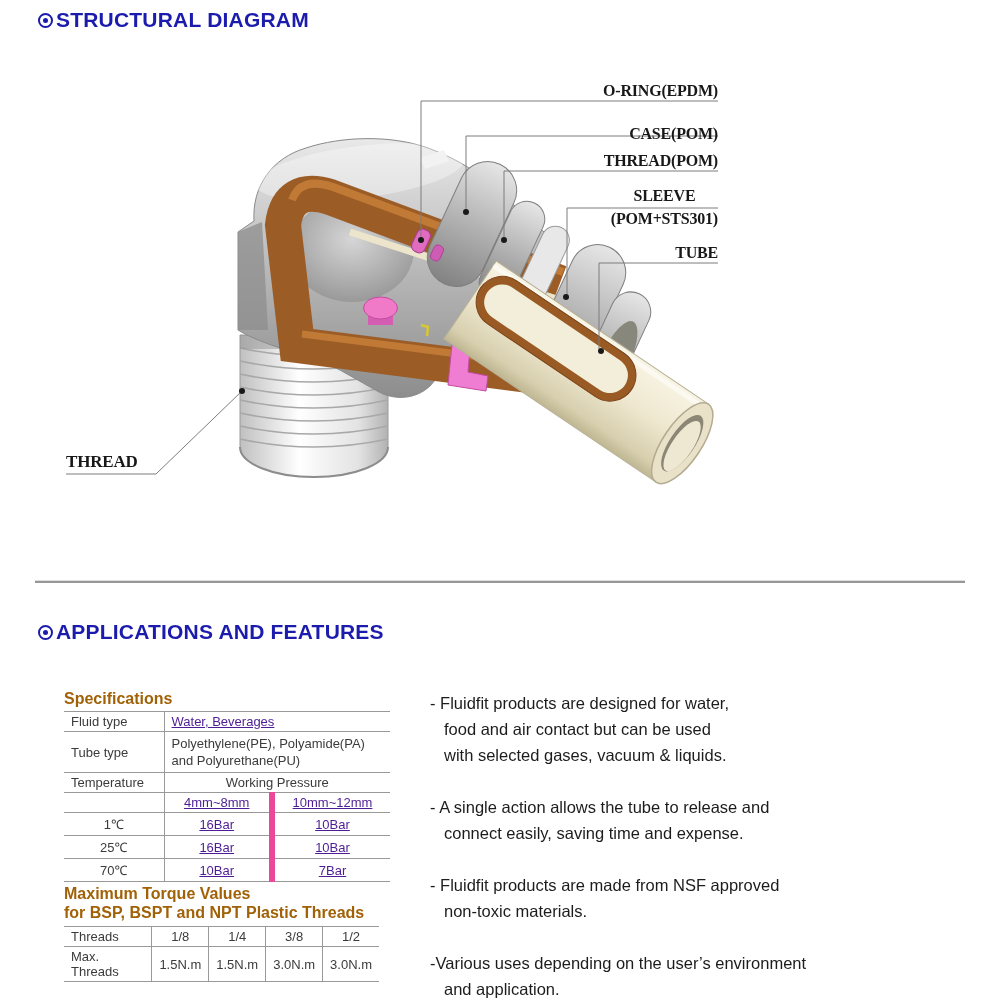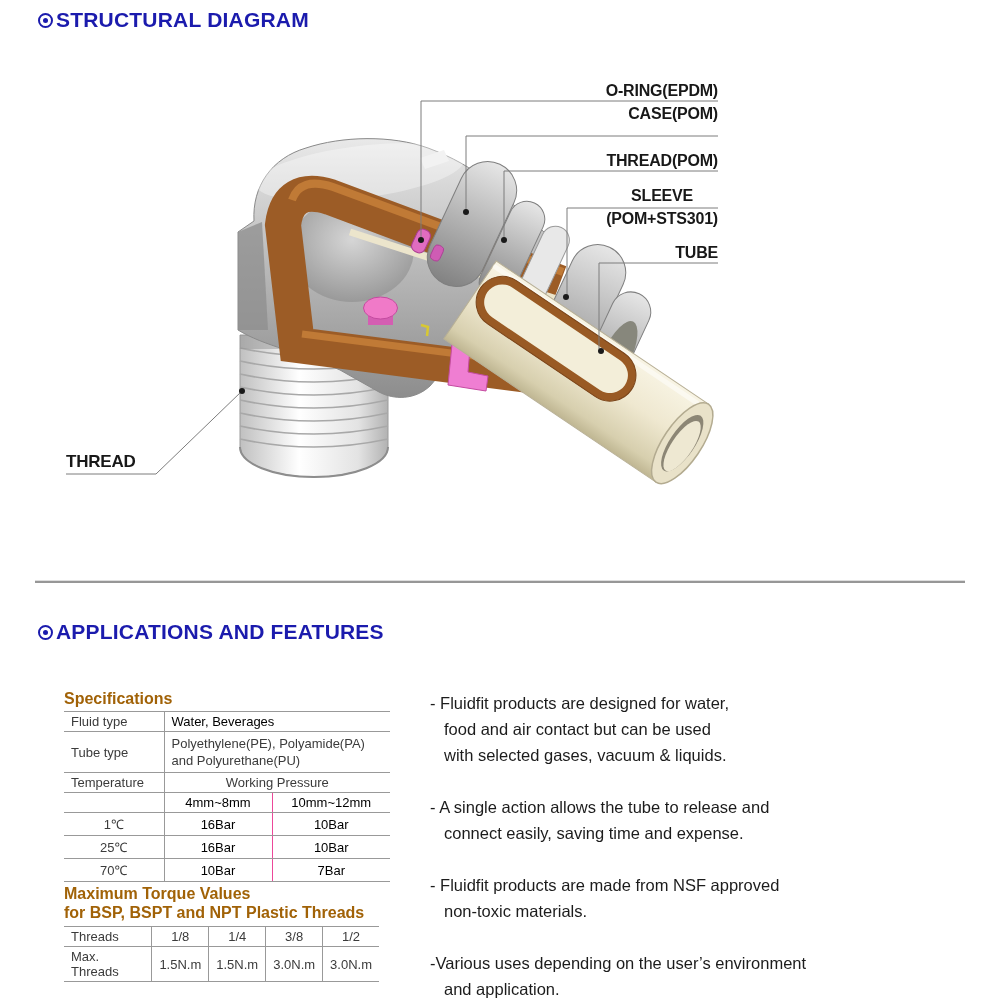--- a/index.html
+++ b/index.html
@@ -8,39 +8,39 @@
 
   
   .sec-head { position:absolute; display:flex; align-items:center; gap:3px;
               color:#1b1bad; font-weight:bold; font-size:21px; letter-spacing:0.2px; }
   .bicon { display:inline-block; width:15px; height:15px; border:2.5px solid #1b1bad;
            border-radius:50%; position:relative; }
   .bicon-dot { position:absolute; left:50%; top:50%; width:5px; height:5px; margin:-2.5px 0 0 -2.5px;
                background:#1b1bad; border-radius:50%; }
 
   
-  #diagram { position:absolute; left:0; top:0; width:1000px; height:560px; }
+  #diagram { position:absolute; left:0; top:0; width:1000px; height:560px;font-family:Liberation Serif, serif; }
   #diagram svg { position:absolute; left:0; top:0; }
   .dlabel { position:absolute; font-size:16px; font-weight:600; color:#181818;
             white-space:nowrap; letter-spacing:-0.2px; }
   .dlabel.right { text-align:right; }
 
   
   #divider { position:absolute; left:35px; top:581px; width:930px; height:2px;
              background:#979797; box-shadow:0 -1px 0 #dedede; }
 
   
   .tbl-title { color:#a16207; font-weight:bold; font-size:16px; line-height:19px; }
   table.datatbl { border-collapse:collapse; font-size:13px; color:#3b3b3b; }
   table.datatbl td { border-top:1px solid #999; border-bottom:1px solid #999;
                      padding:2px 7px; height:19px; vertical-align:middle; }
   td.vr { border-right:1px solid #999; }
-  td.vl { border-left:1px solid #ec4899; }
+  td.vl { border-left:6px solid #ec4899; }
   td.c { text-align:center; padding:2px 2px; }
-  .blue { color:#000000; }
+  .blue { color:#4c1d95;text-decoration:underline; }
 
   #spec-block   { position:absolute; left:64px; top:689px; width:330px; }
   #spec-block table { margin-top:3px; width:326px; }
   #torque-block { position:absolute; left:64px; top:884px; width:330px; }
   #torque-block table { margin-top:4px; width:315px; }
 
   
   #features { position:absolute; left:430px; top:690px; width:560px;
               font-size:16.5px; color:#1c1c1c; }
   .feat-item { margin-bottom:26px; }
@@ -173,21 +173,21 @@
         <circle cx="421" cy="240" r="3"></circle>
         <circle cx="466" cy="212" r="3"></circle>
         <circle cx="504" cy="240" r="3"></circle>
         <circle cx="566" cy="297" r="3"></circle>
         <circle cx="601" cy="351" r="3"></circle>
         <circle cx="242" cy="391" r="3"></circle>
       </g>
     </svg>
 
     <div class="dlabel right" style="right:282px; top:82px;">O-RING(EPDM)</div>
-    <div class="dlabel right" style="right:282px; top:105px;">CASE(POM)</div>
+    <div class="dlabel right" style="right:282px; top:125px;">CASE(POM)</div>
     <div class="dlabel right" style="right:282px; top:152px;">THREAD(POM)</div>
     <div class="dlabel" style="right:282px; top:187px; text-align:center;">
       <div>SLEEVE</div>
       <div style="margin-top:5px;">(POM+STS301)</div>
     </div>
     <div class="dlabel right" style="right:282px; top:244px;">TUBE</div>
     <div class="dlabel" style="left:66px; top:452px; font-size:17px;">THREAD</div>
   </div>
 
   <div id="divider"></div>

